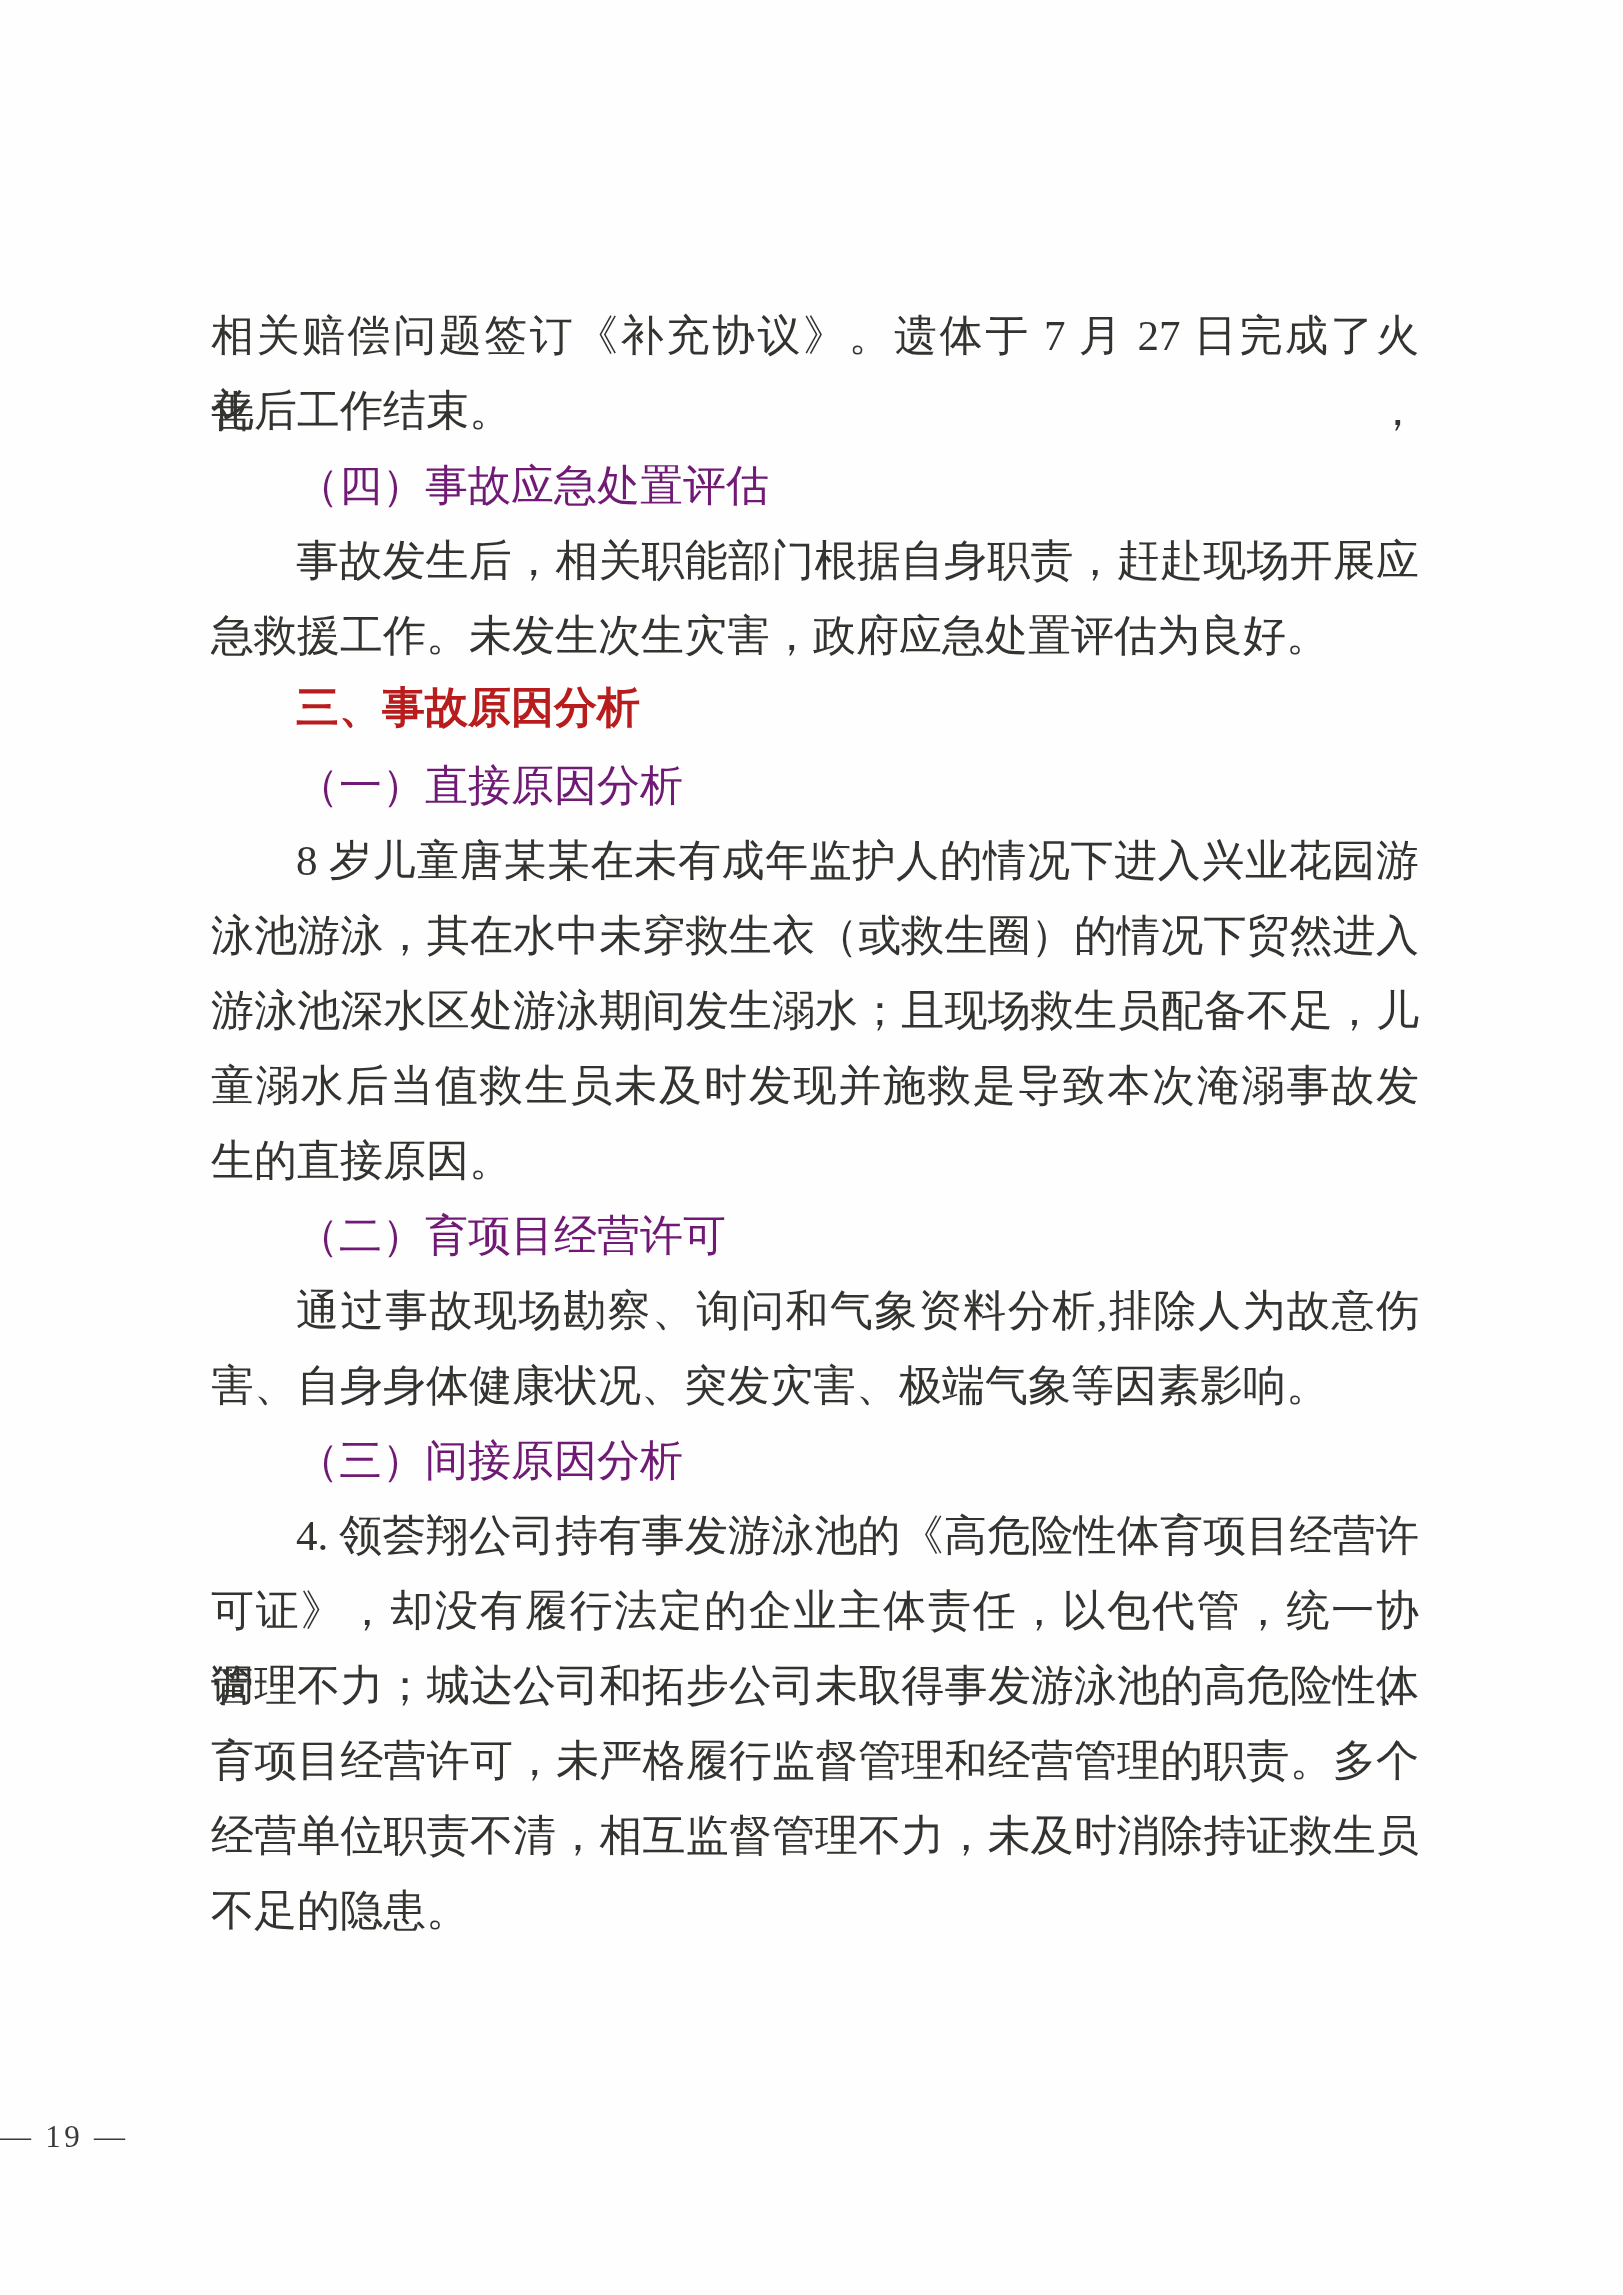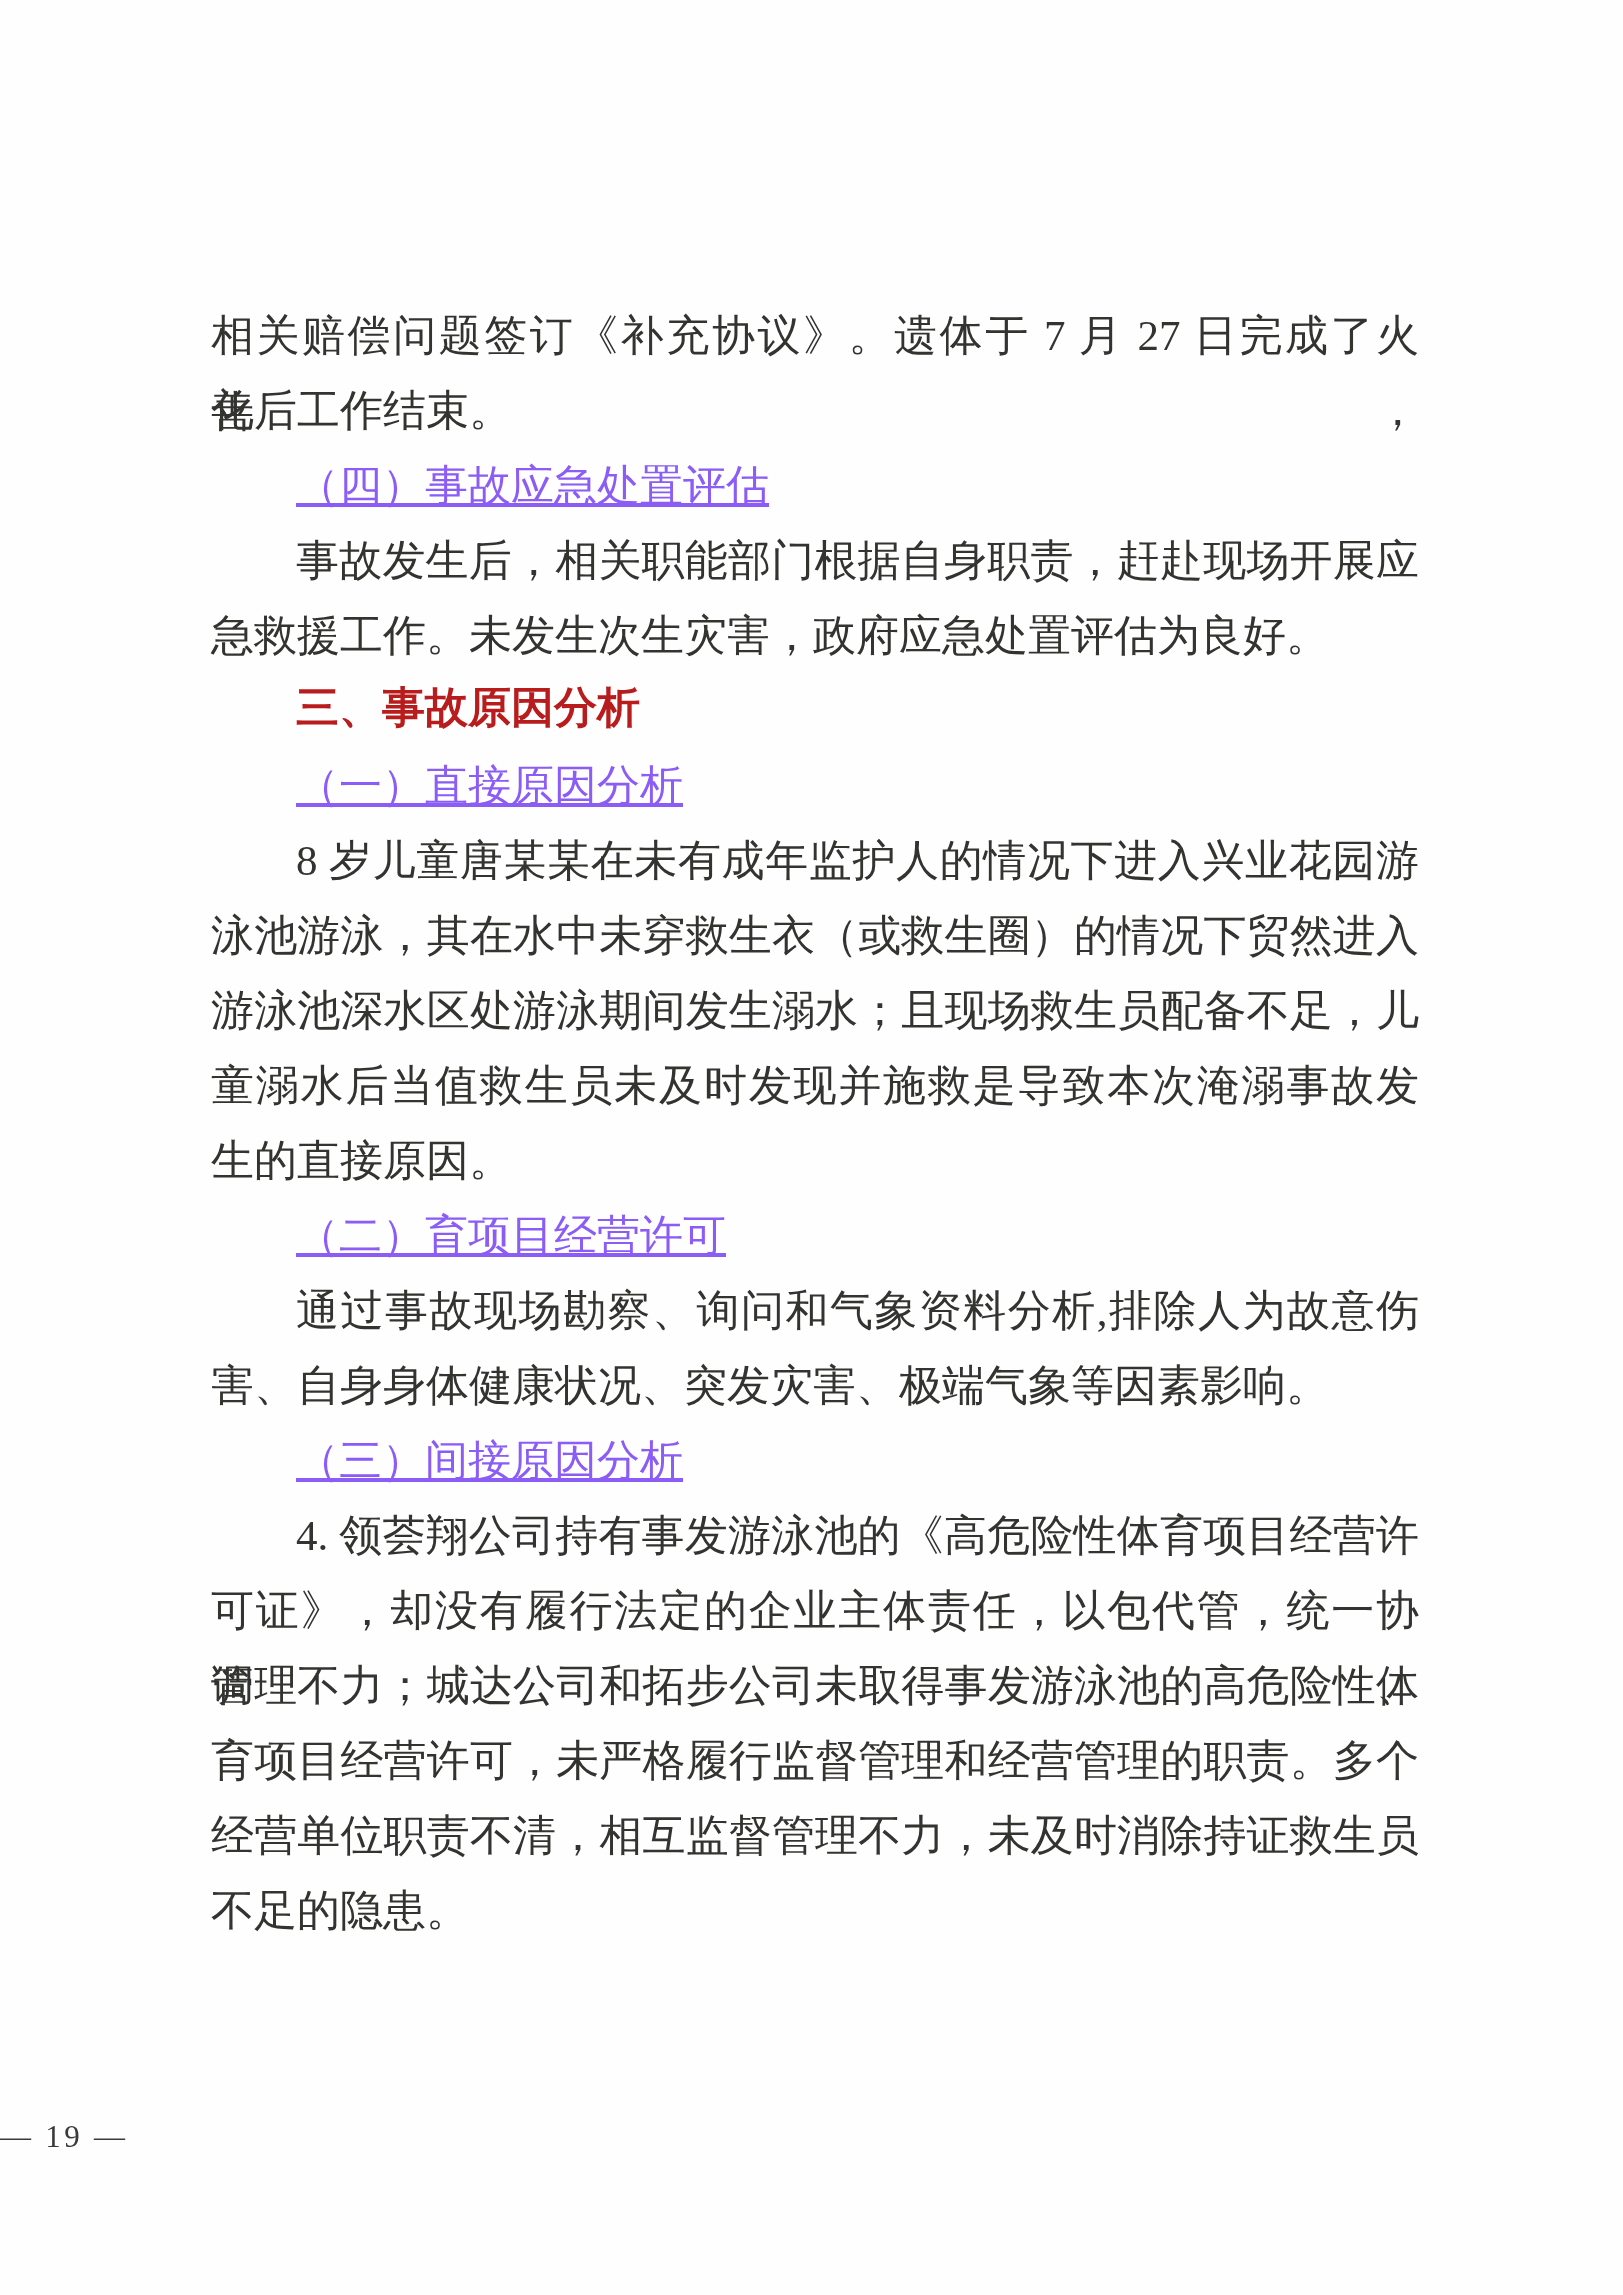--- a/index.html
+++ b/index.html
@@ -41,22 +41,21 @@
     text-indent: 85px;
   }
   
   .h-bold {
     font-weight: 700;
     font-family: Liberation Mono, monospace;
     color: #b91c1c;
   }
   
   .h-sub {
-    color: #8b5cf6;
-    text-decoration: underline;
+    color: #701a75;
   }
   .footer {
     position: absolute;
     top: 2119px;
     left: 0;
     width: 1574px;
     font-size: 31px;
     letter-spacing: 3.3px;
     color: #3a3a38;
   }

